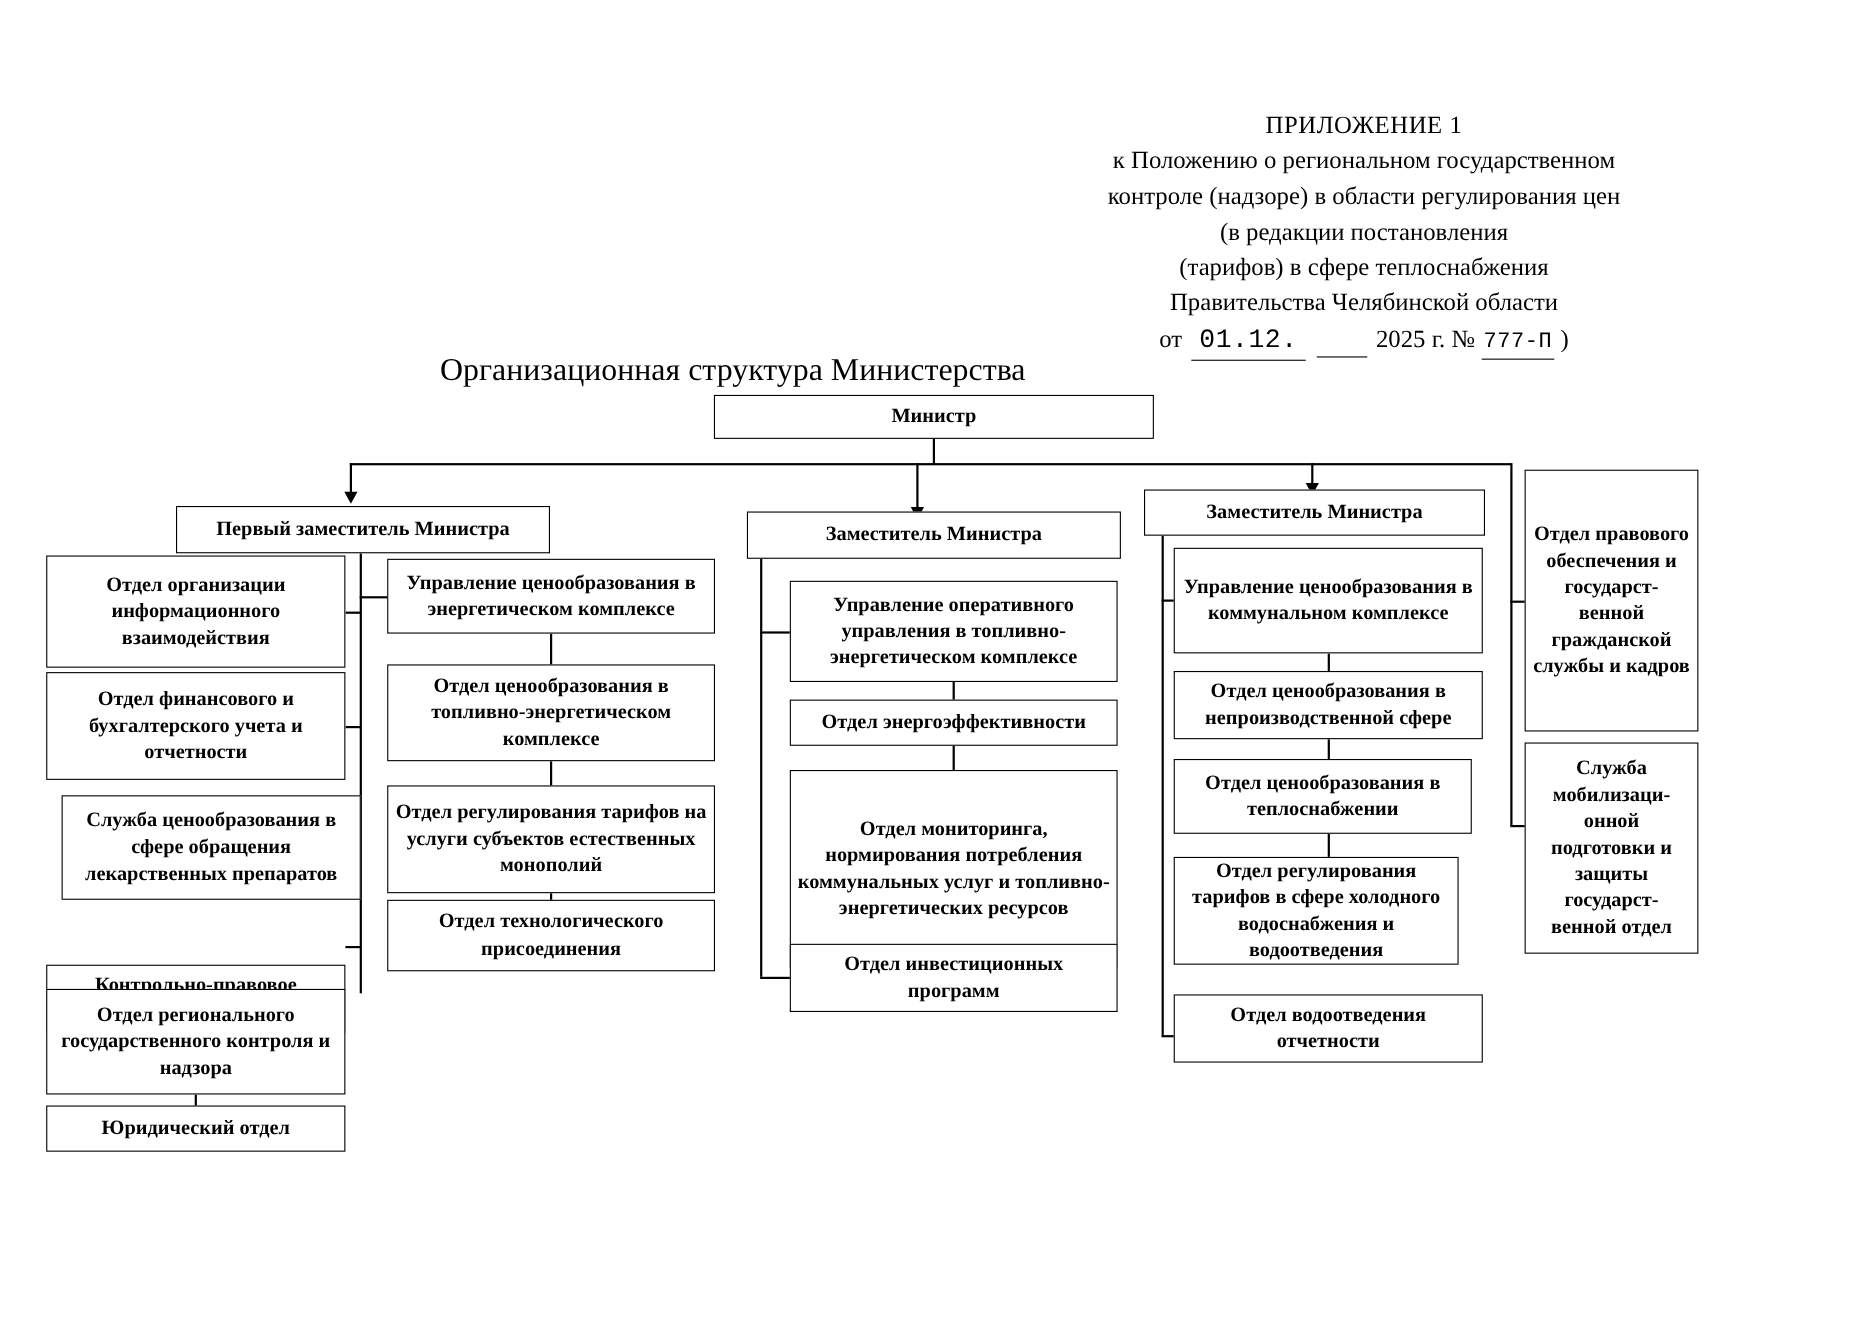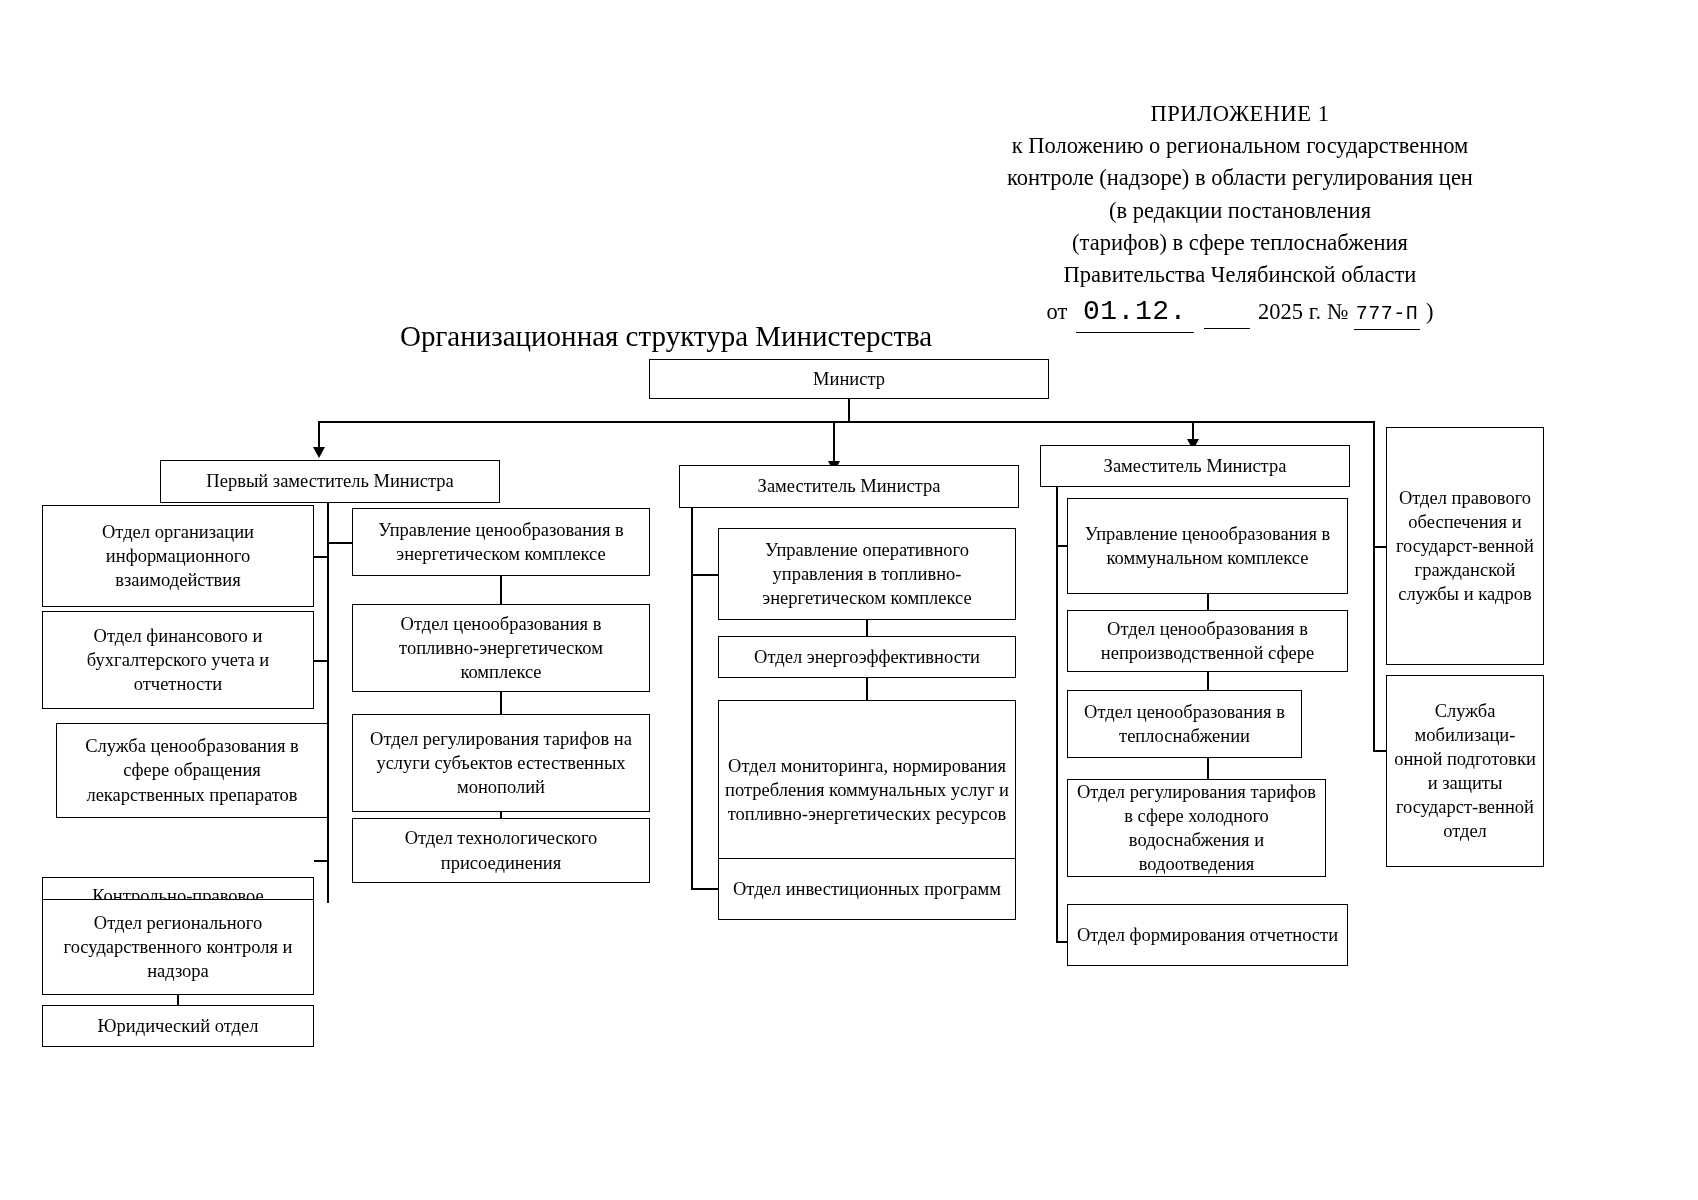--- a/index.html
+++ b/index.html
@@ -38,21 +38,21 @@
     white-space: nowrap;
     margin-top: 1px;
   }
   .dateline .lbl { }
   .dateline .fill {
     display: inline-block;
     border-bottom: 1.4px solid #000;
     padding: 0 7px 0 7px;
     margin: 0 3px;
     font-family: "Liberation Mono", "DejaVu Sans Mono", monospace;
-    font-size: 28px;
+    font-size: 24px;
     letter-spacing: 0.5px;
   }
   .dateline .fillwide {
     display: inline-block;
     border-bottom: 1.4px solid #000;
     min-width: 46px;
     margin: 0 2px;
   }
   .dateline .num {
     display: inline-block;
@@ -80,20 +80,21 @@
     border: 1.6px solid #000;
     background: #ffffff;
     display: flex;
     align-items: center;
     justify-content: center;
     text-align: center;
     font-size: 18.5px;
     line-height: 1.30;
     padding: 2px 6px;
     z-index: 3;
+    font-weight: bold;
   }
   .box.thin { border-width: 1.3px; }
   .box span { display: block; width: 100%; }
 
   
   .ln {
     position: absolute;
     background: #000;
     z-index: 1;
   }
@@ -247,32 +248,32 @@
   <div class="box" style="left:1067px; top:498px; width:281px; height:96px;">
     <span>Управление ценообразования в коммунальном комплексе</span>
   </div>
   <div class="ln h" style="left:1056px; top:545px; width:12px;"></div>
 
   <div class="box thin" style="left:1067px; top:610px; width:281px; height:62px;">
     <span>Отдел ценообразования в непроизводственной сфере</span>
   </div>
   <div class="ln v" style="left:1207px; top:594px; height:17px;"></div>
 
-  <div class="box" style="left:1067px; top:690px; width:235px; height:68px;justify-content:flex-end;">
+  <div class="box" style="left:1067px; top:690px; width:271px; height:68px;justify-content:flex-end;">
     <span>Отдел ценообразования в теплоснабжении</span>
   </div>
   <div class="ln v" style="left:1207px; top:672px; height:19px;"></div>
 
   <div class="box" style="left:1067px; top:779px; width:259px; height:98px;">
     <span>Отдел регулирования тарифов в сфере холодного водоснабжения и водоотведения</span>
   </div>
   <div class="ln v" style="left:1207px; top:758px; height:22px;"></div>
 
   <div class="box" style="left:1067px; top:904px; width:281px; height:62px;">
-    <span>Отдел формирования отчетности</span>
+    <span>Отдел водоотведения отчетности</span>
   </div>
   <div class="ln h" style="left:1056px; top:941px; width:12px;"></div>
 
   <div class="box" style="left:1386px; top:427px; width:158px; height:238px;">
     <span>Отдел правового обеспечения и государст-венной гражданской службы и кадров</span>
   </div>
   <div class="ln h" style="left:1373px; top:546px; width:14px;"></div>
 
   <div class="box" style="left:1386px; top:675px; width:158px; height:192px;">
     <span>Служба мобилизаци-онной подготовки и защиты государст-венной отдел</span>

